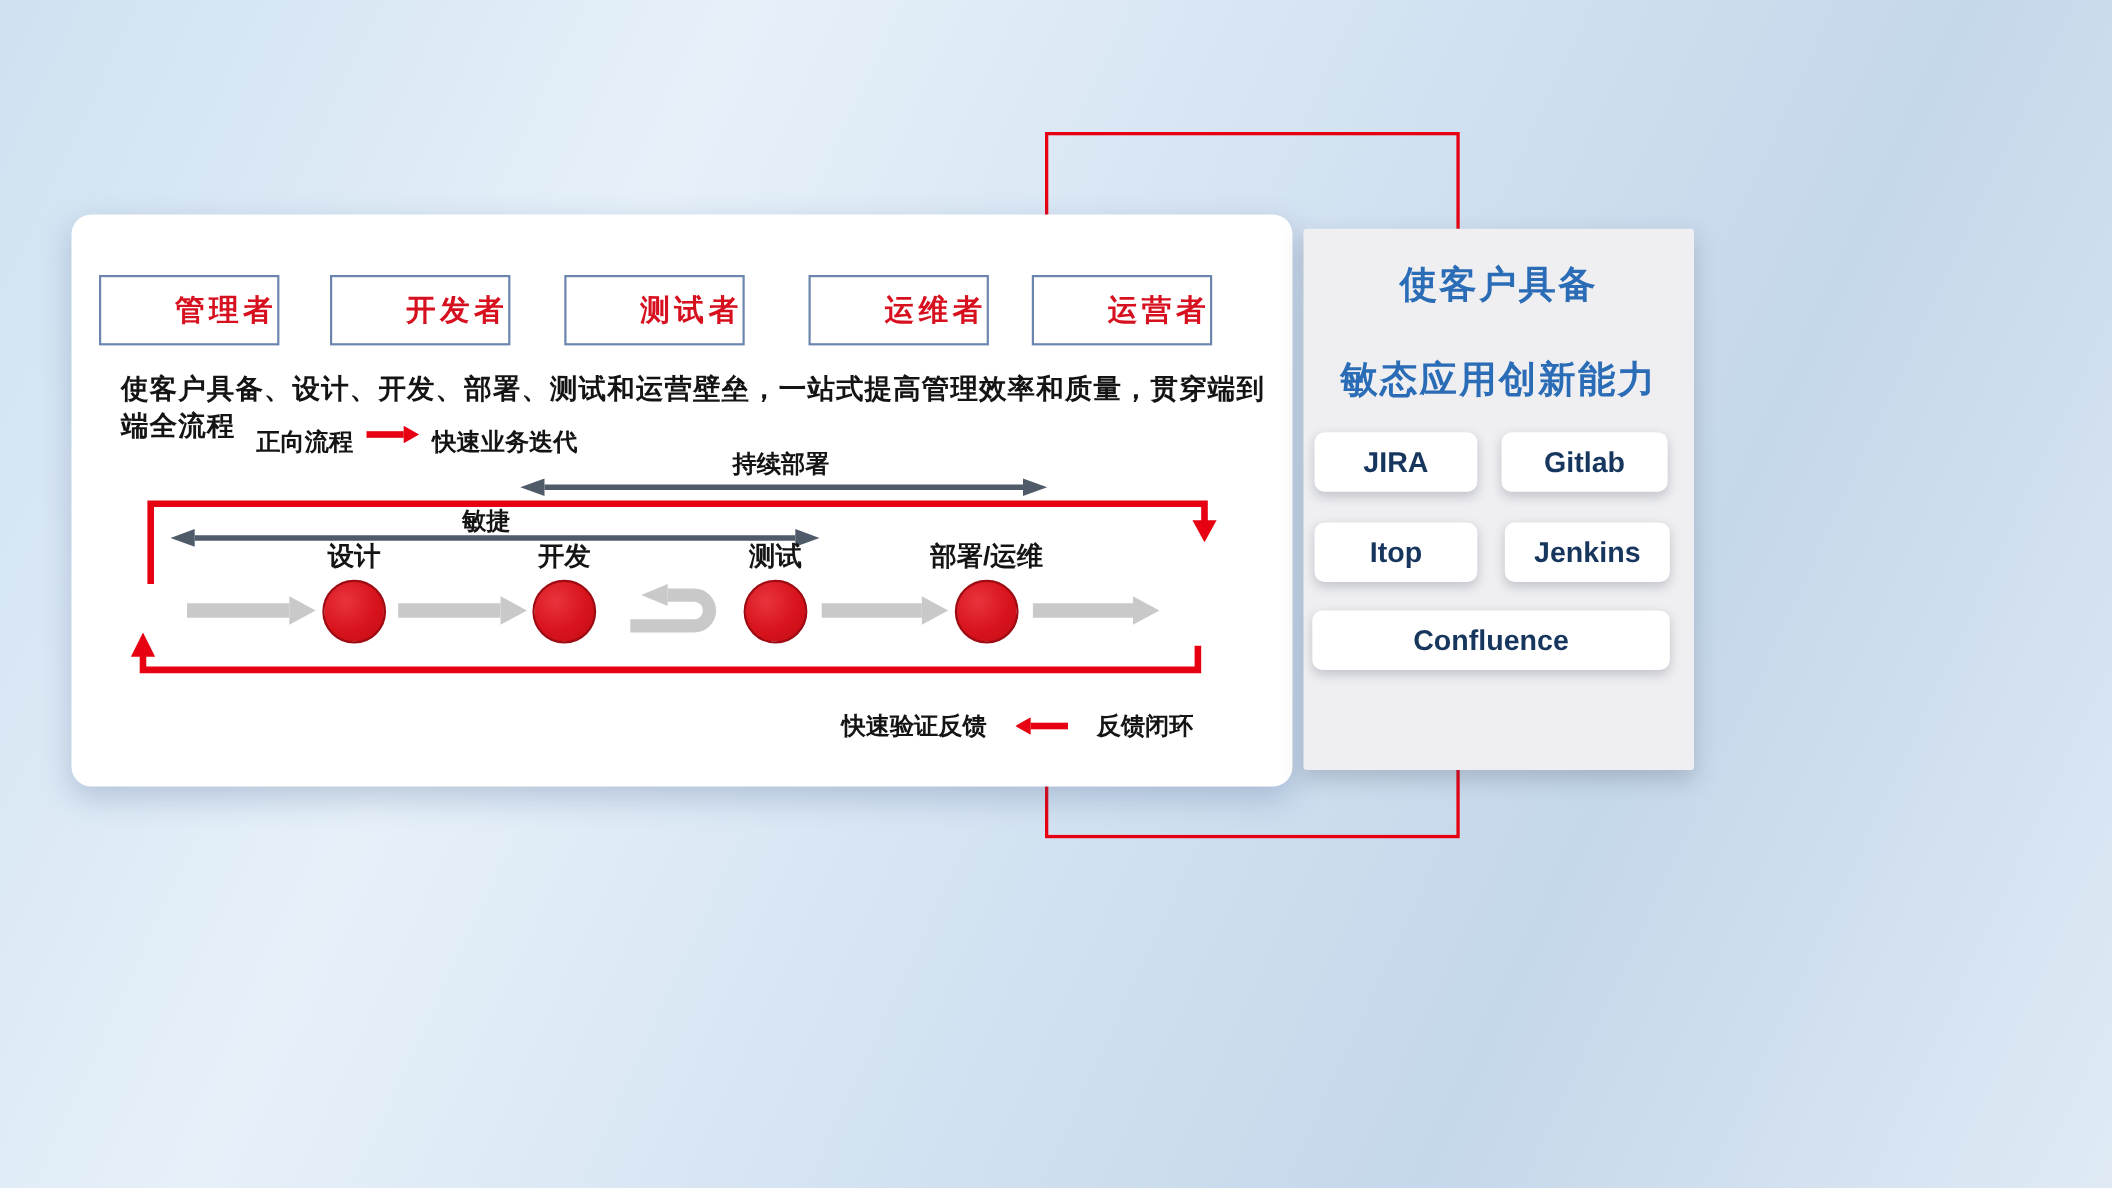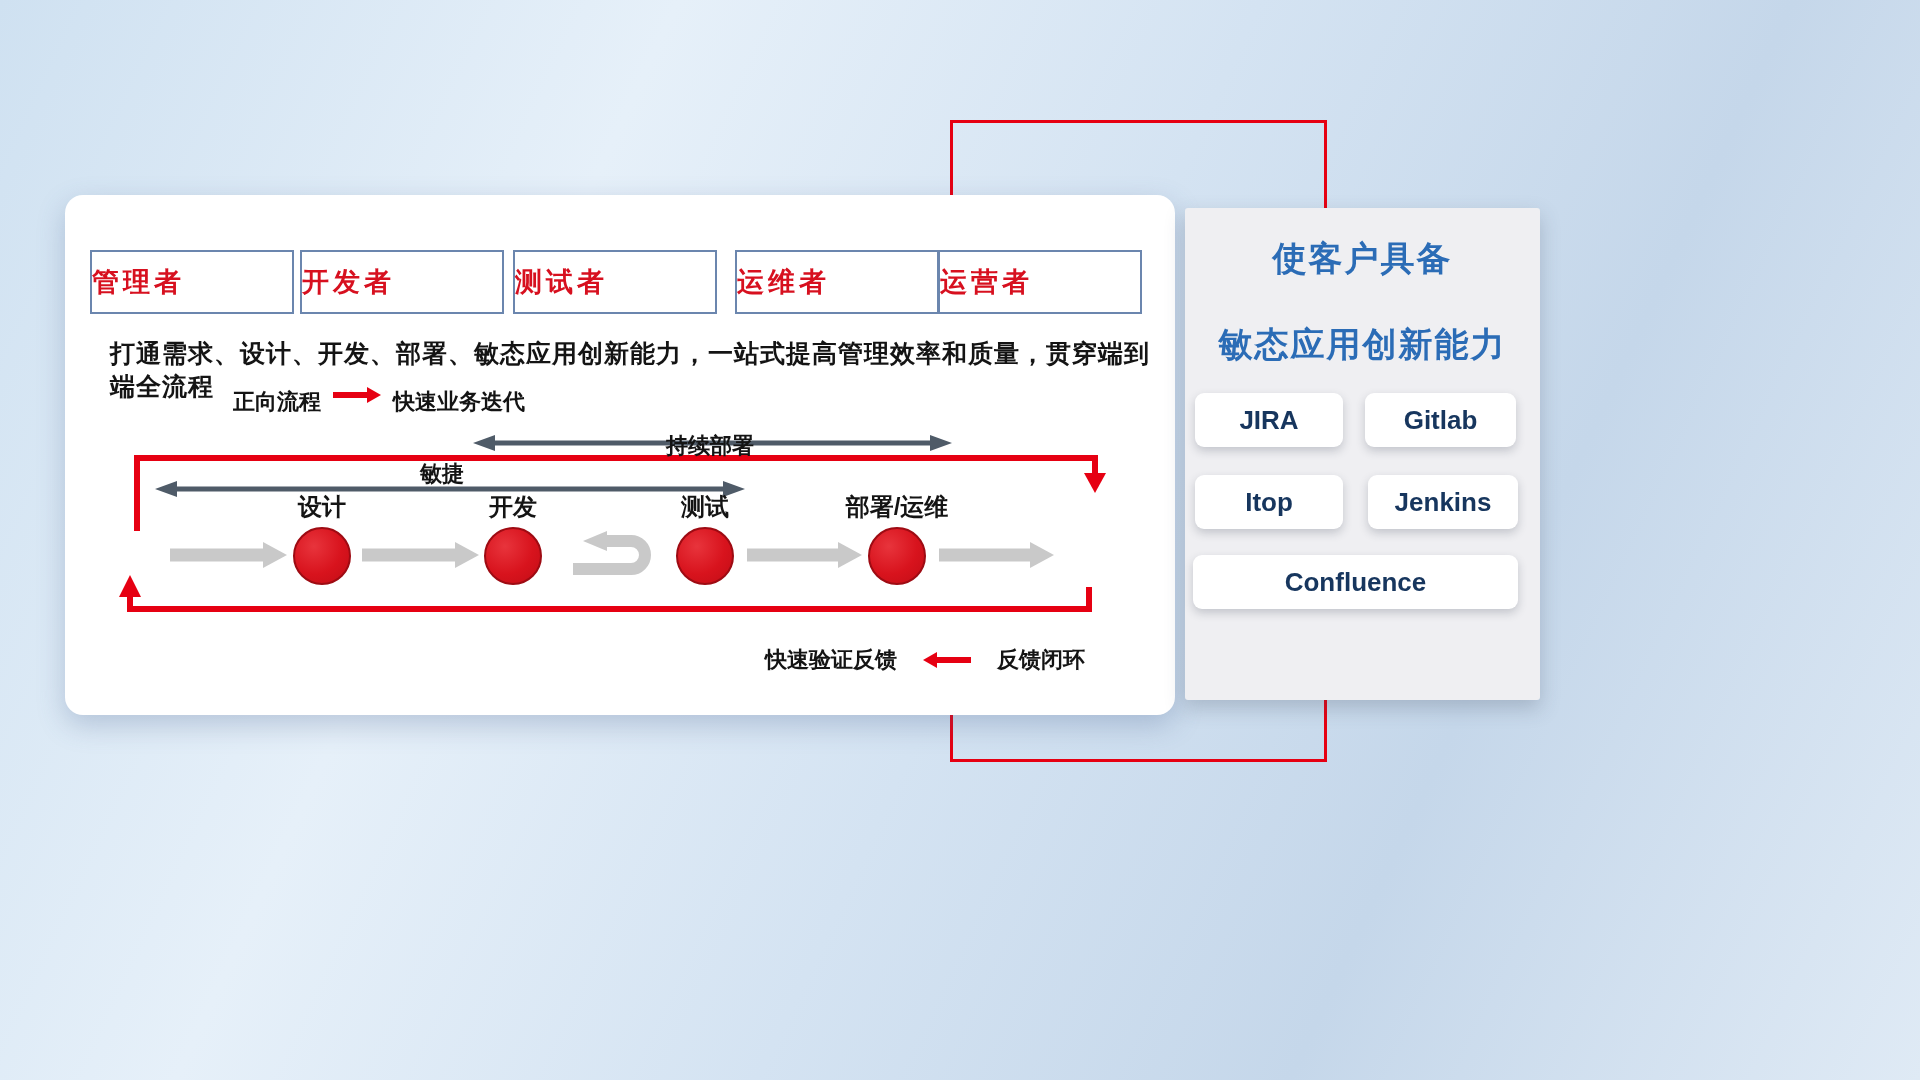--- a/index.html
+++ b/index.html
@@ -17,42 +17,42 @@
   }
 
   
   .main-panel {
     position:absolute; left:65px; top:195px; width:1110px; height:520px;
     background:#ffffff; border-radius:18px;
     box-shadow:0 10px 28px rgba(70,95,140,0.28);
   }
 
   .role-box {
-    position:absolute; top:55px; height:64px; width:204px;
+    position:absolute; top:55px; height:64px; width:164px;
     border:2px solid #6b86ae; background:#fff;
-    display:flex; align-items:center; justify-content:flex-start;
+    display:flex; align-items:center; justify-content:flex-end;
     color:#d7101f; font-size:27px; font-weight:700; letter-spacing:4px;
   }
 
   .desc {
     position:absolute; left:45px; top:142px; width:1050px;
     font-size:25px; font-weight:700; color:#141414; letter-spacing:1px;
   }
 
   .legend-forward {
     position:absolute; left:168px; top:192px;
     display:flex; align-items:flex-start; gap:12px;
     font-size:22px; font-weight:700; color:#141414;
   }
 
   .flow-svg { position:absolute; left:0; top:0; width:1110px; height:520px; z-index:1; }
 
   .cd-label {
     position:absolute; left:560px; top:212px; width:170px; text-align:center;
-    font-size:22px; font-weight:700; color:#141414; z-index:2;margin-top:24px;
+    font-size:22px; font-weight:700; color:#141414; z-index:2;
   }
   .agile-label {
     position:absolute; left:355px; top:264px; width:80px; text-align:left;
     font-size:22px; font-weight:700; color:#141414; z-index:2;
   }
 
   .stage {
     position:absolute; top:297px; width:140px; z-index:3; text-align:center;
   }
   .stage-label { font-size:24px; font-weight:600; color:#141414; height:30px; line-height:30px; }
@@ -99,21 +99,21 @@
   <div class="role-box" style="left:448px">
       <span>测试者</span>
     </div>
   <div class="role-box" style="left:670px">
       <span>运维者</span>
     </div>
   <div class="role-box" style="left:873px">
       <span>运营者</span>
     </div>
 
-  <div class="desc">打通需求、设计、开发、部署、敏态应用创新能力，一站式提高管理效率和质量，贯穿端到端全流程</div>
+  <div class="desc">使客户具备、设计、开发、部署、测试和运营壁垒，一站式提高管理效率和质量，贯穿端到端全流程</div>
 
   <div class="legend-forward">
     <span>正向流程</span>
     <svg width="48" height="16">
       <rect x="0" y="5" width="34" height="6" fill="#e60012"></rect>
       <polygon points="34,0 34,16 48,8" fill="#e60012"></polygon>
     </svg>
     <span>快速业务迭代</span>
   </div>
 

